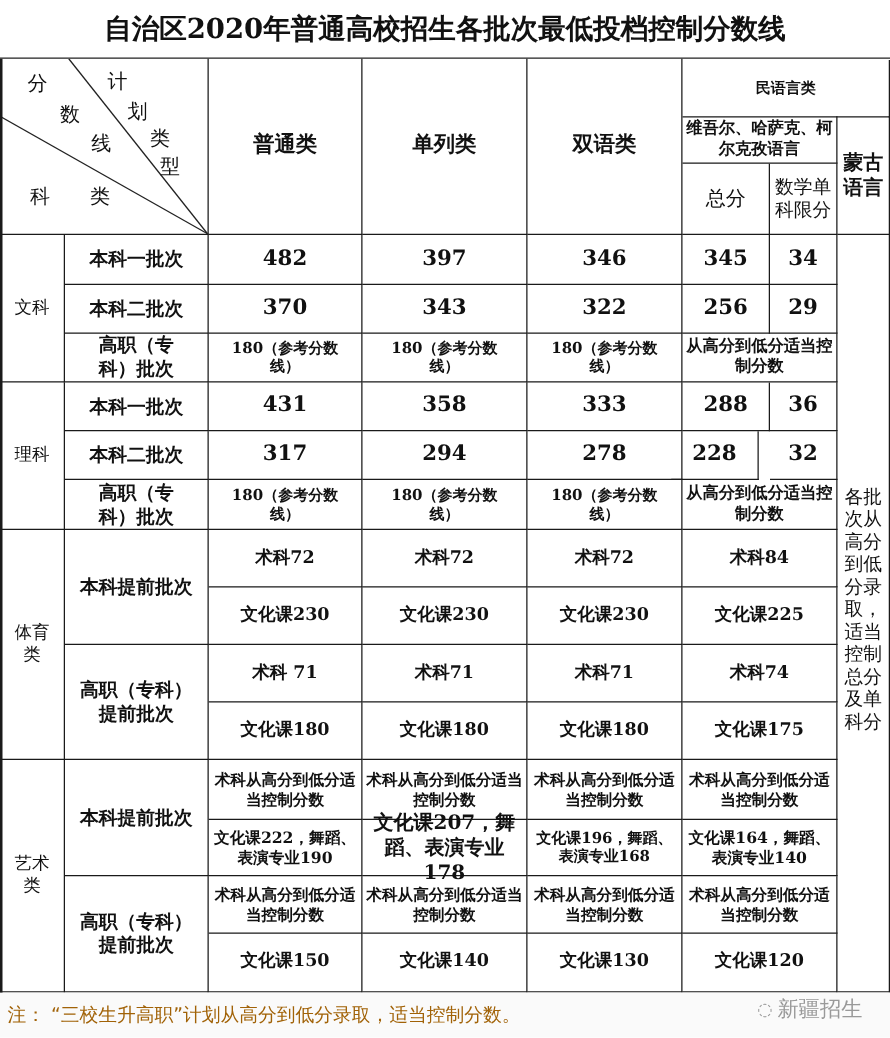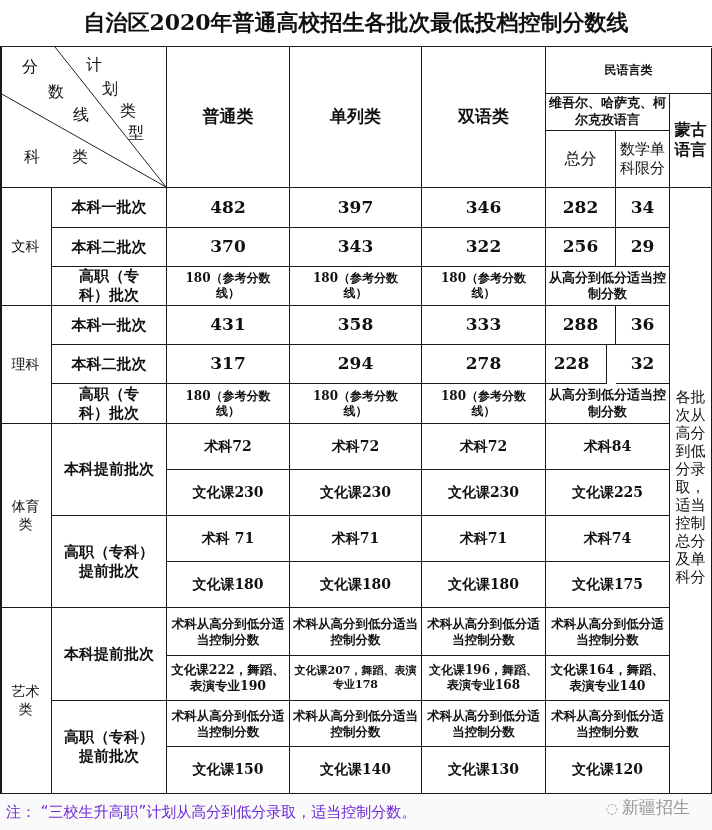--- a/index.html
+++ b/index.html
@@ -1,21 +1,21 @@
 <!DOCTYPE html>
 <html><head>
 <meta charset="utf-8">
 <style>
   html,body{margin:0;padding:0;background:#fff;}
   body{width:712px;height:830px;position:relative;overflow:hidden;font-family:"DejaVu Serif","Liberation Serif",serif;color:#111;}
   .title{position:absolute;left:0;top:0;width:712px;height:47px;display:flex;align-items:center;justify-content:center;font-weight:bold;font-size:22px;border-bottom:1px solid #222;box-sizing:border-box;}
   .cell{position:absolute;box-sizing:border-box;border-right:1.5px solid #1a1a1a;border-bottom:1.5px solid #1a1a1a;display:flex;align-items:center;justify-content:center;text-align:center;font-size:14px;font-weight:bold;line-height:1.25;padding:0 2px;}
   .big{font-size:17px;font-weight:bold;}
   .grp{font-size:14px;font-weight:normal;}
-  .note{position:absolute;left:0;top:794px;width:712px;height:36px;display:flex;align-items:center;padding-left:6px;box-sizing:border-box;font-size:15px;font-family:"DejaVu Sans","Liberation Sans",sans-serif;color:#6d28d9;background:#fafafa;}
+  .note{position:absolute;left:0;top:794px;width:712px;height:36px;display:flex;align-items:center;padding-left:6px;box-sizing:border-box;font-size:15px;font-family:"DejaVu Sans","Liberation Sans",sans-serif;color:#a16207;background:#fafafa;}
   .wm{position:absolute;right:22px;top:796px;font-size:17px;color:#999;font-family:"DejaVu Sans",sans-serif;display:flex;align-items:center;gap:4px;}
   .corner{position:absolute;left:0;top:47px;width:167px;height:141px;border-right:1.5px solid #1a1a1a;border-bottom:1.5px solid #1a1a1a;box-sizing:border-box;}
   .corner span{position:absolute;font-size:16px;}
 </style>
 </head>
 <body>
 
 <div class="title">自治区2020年普通高校招生各批次最低投档控制分数线</div>
 
 <div class="corner">
@@ -43,21 +43,21 @@
 <div class="cell" style="left:616px;top:131px;width:54px;height:57px;font-size:15px;font-weight:normal">数学单科限分</div>
 <div class="cell" style="left:670px;top:93px;width:42px;height:95px;font-size:16px;font-weight:bold">蒙古语言</div>
 
 <div class="cell" style="left:670px;top:188px;width:42px;height:606px;align-items:flex-start;padding-top:200px;font-size:15px;font-weight:normal;line-height:1.2">各批次从高分到低分录取，适当控制总分及单科分</div>
 
 <div class="cell grp" style="left:0;top:188px;width:52px;height:118px">文科</div>
 <div class="cell big" style="left:52px;top:188px;width:115px;height:40px;font-size:15px">本科一批次</div>
 <div class="cell big" style="left:167px;top:188px;width:123px;height:40px">482</div>
 <div class="cell big" style="left:290px;top:188px;width:132px;height:40px">397</div>
 <div class="cell big" style="left:422px;top:188px;width:124px;height:40px">346</div>
-<div class="cell big" style="left:546px;top:188px;width:70px;height:40px">282</div>
+<div class="cell big" style="left:546px;top:188px;width:70px;height:40px">345</div>
 <div class="cell big" style="left:616px;top:188px;width:54px;height:40px">34</div>
 
 <div class="cell big" style="left:52px;top:228px;width:115px;height:39px;font-size:15px">本科二批次</div>
 <div class="cell big" style="left:167px;top:228px;width:123px;height:39px">370</div>
 <div class="cell big" style="left:290px;top:228px;width:132px;height:39px">343</div>
 <div class="cell big" style="left:422px;top:228px;width:124px;height:39px">322</div>
 <div class="cell big" style="left:546px;top:228px;width:70px;height:39px">256</div>
 <div class="cell big" style="left:616px;top:228px;width:54px;height:39px">29</div>
 
 <div class="cell big" style="left:52px;top:267px;width:115px;height:39px;font-size:15px;padding:0 14px">高职（专科）批次</div>
@@ -108,21 +108,21 @@
 <div class="cell" style="left:422px;top:562px;width:124px;height:46px">文化课180</div>
 <div class="cell" style="left:546px;top:562px;width:124px;height:46px">文化课175</div>
 
 <div class="cell grp" style="left:0;top:608px;width:52px;height:186px;padding:0 6px">艺术类</div>
 <div class="cell big" style="left:52px;top:608px;width:115px;height:93px;font-size:15px">本科提前批次</div>
 <div class="cell" style="left:167px;top:608px;width:123px;height:48px;font-size:12.5px">术科从高分到低分适当控制分数</div>
 <div class="cell" style="left:290px;top:608px;width:132px;height:48px;font-size:12.5px">术科从高分到低分适当控制分数</div>
 <div class="cell" style="left:422px;top:608px;width:124px;height:48px;font-size:12.5px">术科从高分到低分适当控制分数</div>
 <div class="cell" style="left:546px;top:608px;width:124px;height:48px;font-size:12.5px">术科从高分到低分适当控制分数</div>
 <div class="cell" style="left:167px;top:656px;width:123px;height:45px;font-size:12.5px">文化课222，舞蹈、表演专业190</div>
-<div class="cell" style="left:290px;top:656px;width:132px;height:45px;font-size:11px">文化课207，舞蹈、表演专业178</div>
+<div class="cell" style="left:290px;top:656px;width:132px;height:45px;font-size:16px">文化课207，舞蹈、表演专业178</div>
 <div class="cell" style="left:422px;top:656px;width:124px;height:45px;font-size:12px">文化课196，舞蹈、表演专业168</div>
 <div class="cell" style="left:546px;top:656px;width:124px;height:45px;font-size:12.5px">文化课164，舞蹈、表演专业140</div>
 
 <div class="cell big" style="left:52px;top:701px;width:115px;height:93px;font-size:15px;padding:0 8px">高职（专科）提前批次</div>
 <div class="cell" style="left:167px;top:701px;width:123px;height:46px;font-size:12.5px">术科从高分到低分适当控制分数</div>
 <div class="cell" style="left:290px;top:701px;width:132px;height:46px;font-size:12.5px">术科从高分到低分适当控制分数</div>
 <div class="cell" style="left:422px;top:701px;width:124px;height:46px;font-size:12.5px">术科从高分到低分适当控制分数</div>
 <div class="cell" style="left:546px;top:701px;width:124px;height:46px;font-size:12.5px">术科从高分到低分适当控制分数</div>
 <div class="cell" style="left:167px;top:747px;width:123px;height:47px">文化课150</div>
 <div class="cell" style="left:290px;top:747px;width:132px;height:47px">文化课140</div>

